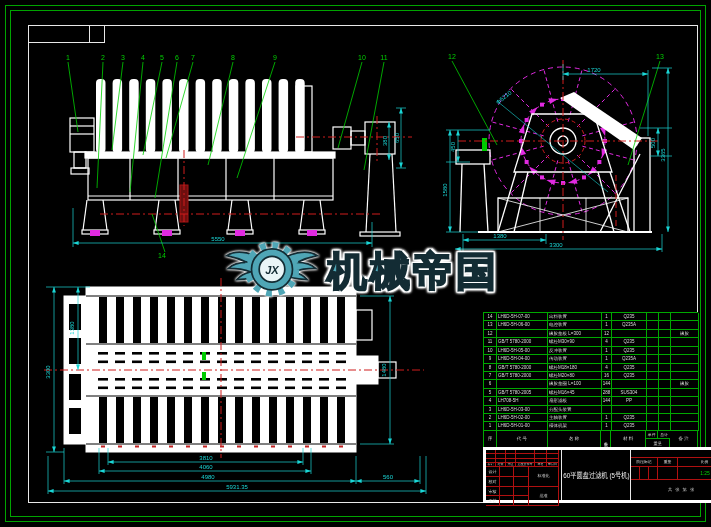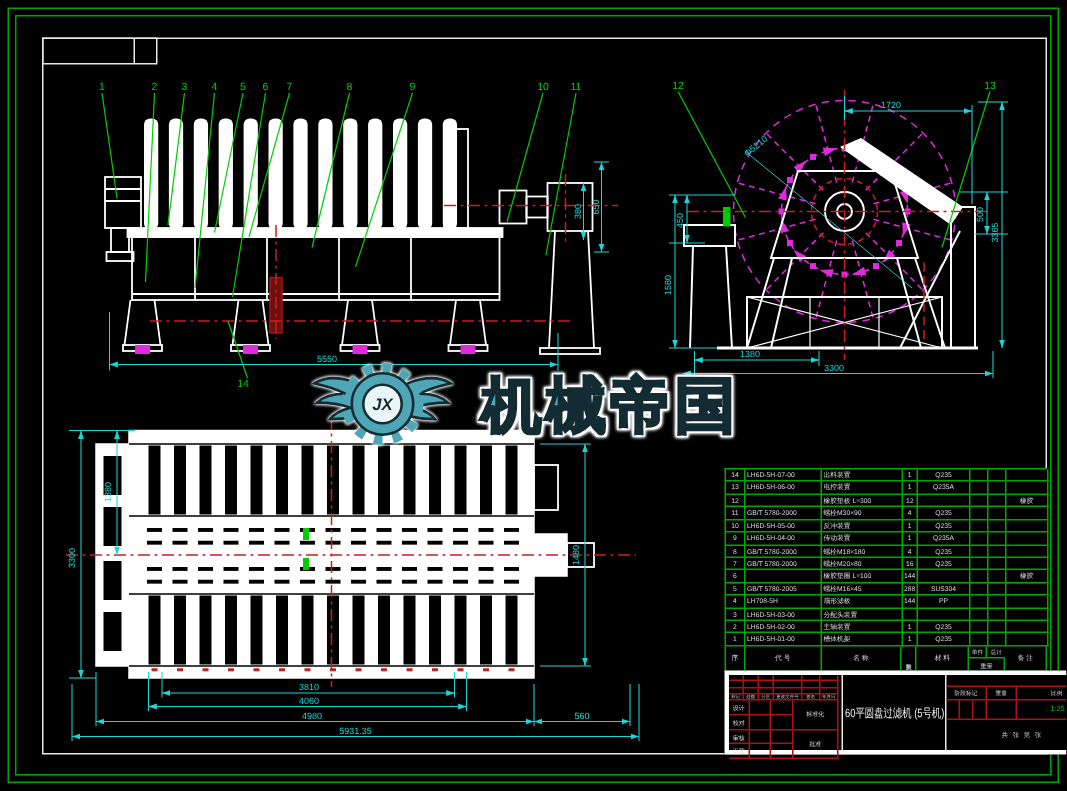--- a/index.html
+++ b/index.html
@@ -6,24 +6,24 @@
   body{background:#000;font-family:"Liberation Sans",sans-serif}
   .stage{position:relative;width:711px;height:527px;background:#000;overflow:hidden}
   .gb{position:absolute;border:1px solid #00a400;pointer-events:none}
   .gb1{left:5px;top:5px;right:5px;bottom:5px}
   .gb2{left:10px;top:10px;right:10px;bottom:10px}
   .sheet{position:absolute;left:28px;top:25px;width:670px;height:478px;border:1px solid #e8e8e8}
   .cornerbox{position:absolute;left:28px;top:25px;width:77px;height:18px;border:1px solid #e8e8e8}
   .cornerbox:after{content:"";position:absolute;right:14px;top:0;bottom:0;border-left:1px solid #e8e8e8}
   svg.view{position:absolute;z-index:1}
   
-  .wm{position:absolute;left:208px;top:226px;width:300px;height:90px;display:flex;align-items:center;z-index:5;
+  .wm{position:absolute;left:225px;top:226px;width:300px;height:90px;display:flex;align-items:center;z-index:5;
       filter:drop-shadow(0 0 1px #fff) drop-shadow(0 0 1px #fff)}
   .wm-logo{width:94px;height:86px;flex:none}
-  .wm-text{margin-left:19px}
+  .wm-text{margin-left:8px}
   .wm-cn{font-size:40px;font-weight:bold;line-height:42px;letter-spacing:3px;color:#4fa6b6;white-space:nowrap;
          -webkit-text-stroke:2px #132c34;
          text-shadow:-2px 0 0 #fff,2px 0 0 #fff,0 -2px 0 #fff,0 2px 0 #fff,-2px -2px 0 #fff,2px 2px 0 #fff,2px -2px 0 #fff,-2px 2px 0 #fff}
   .wm-en{font-size:21px;font-weight:bold;letter-spacing:2px;color:#4fa6b6;white-space:nowrap;margin-top:2px;
          -webkit-text-stroke:1.4px #132c34;
          text-shadow:-2px 0 0 #fff,2px 0 0 #fff,0 -2px 0 #fff,0 2px 0 #fff,-1px -1px 0 #fff,1px 1px 0 #fff,1px -1px 0 #fff,-1px 1px 0 #fff}
   
   .bom{position:absolute;left:483px;top:312px;width:215px;z-index:2;color:#dcdcdc}
   .bom-grid{display:grid;grid-template-columns:13px 51px 54px 10px 35px 12px 12px 28px;grid-auto-rows:8.43px;
             border-left:1px solid #00a800;border-top:1px solid #00a800;background:#000}

